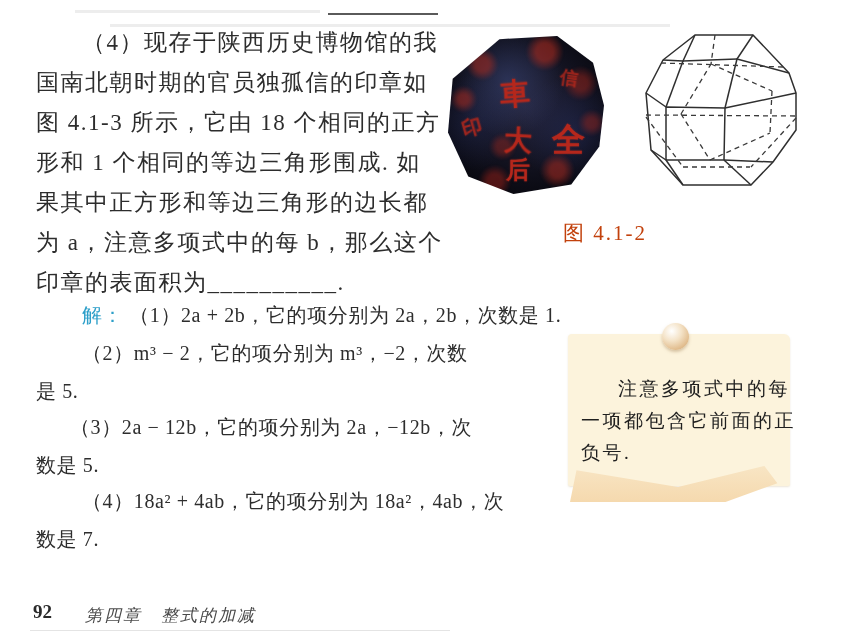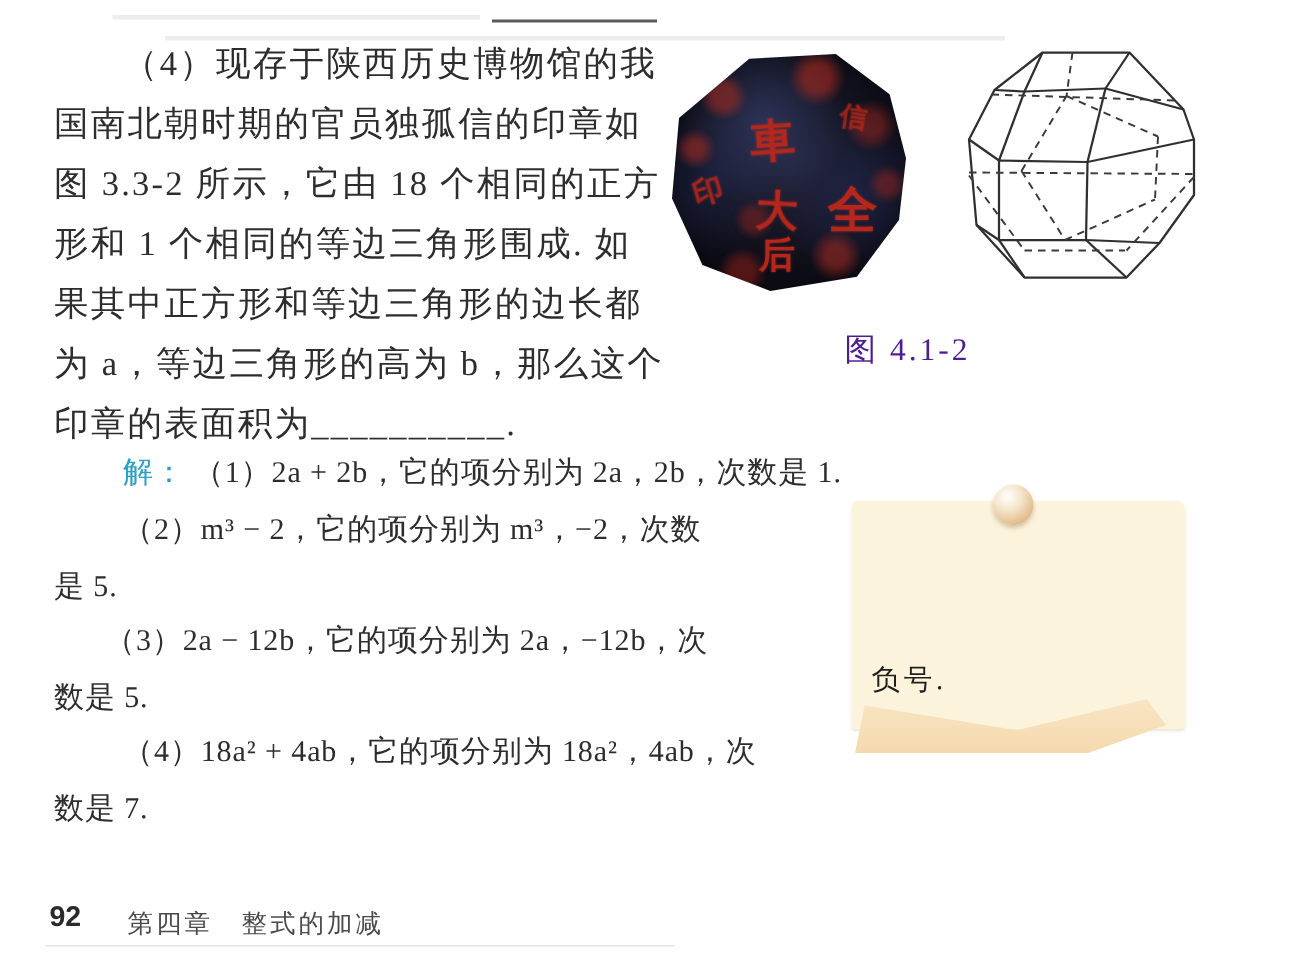--- a/index.html
+++ b/index.html
@@ -49,21 +49,21 @@
     filter:blur(1px);
   }
   .seal-char{
     position:absolute;color:var(--seal-red);
     font-family:"Liberation Serif",serif;font-weight:bold;
     filter:blur(.5px);text-shadow:0 0 2px rgba(190,50,30,.6);
   }
   
   .poly{position:absolute;left:633px;top:30px;}
   .caption{
-    position:absolute;left:563px;top:219px;font-size:21px;letter-spacing:2px;color:#4c1d95;
+    position:absolute;left:563px;top:219px;font-size:21px;letter-spacing:2px;color:#c2410c;
     white-space:nowrap;
   }
   
   .note{
     position:absolute;left:568px;top:334px;width:222px;height:152px;
     background:var(--note-bg);
     border-radius:4px 6px 2px 2px;
     box-shadow:0 1px 2px rgba(200,180,140,.35);
   }
   .note-curl{
@@ -75,42 +75,43 @@
     position:absolute;left:94px;top:-11px;width:27px;height:27px;border-radius:50%;
     background:radial-gradient(circle at 36% 30%, #ffffff, #f4e3c8 38%, #e3c093 70%, #caa06d 100%);
     box-shadow:0 2px 3px rgba(180,150,110,.5);
   }
   .note-line{
     position:absolute;white-space:nowrap;font-size:19px;letter-spacing:2.5px;color:#1f1f1f;
     font-family:"Liberation Serif","DejaVu Serif",serif;
   }
   
   .pageno{
-    position:absolute;left:33px;top:601px;font-family:Liberation Sans, sans-serif;
+    position:absolute;left:33px;top:601px;font-family:Liberation Serif, serif;
     font-size:19px;font-weight:bold;color:#2a2a2a;letter-spacing:0;
   }
   .chapter{
     position:absolute;left:85px;top:604px;font-size:17px;color:#4a4a4a;letter-spacing:2px;
     white-space:nowrap;
+    font-style:italic;
   }
 </style>
 </head>
 <body>
 
 <div class="artifact faint" style="left:75px;top:10px;width:245px;"></div>
 <div class="artifact" style="left:328px;top:13px;width:110px;"></div>
 <div class="artifact faint" style="left:110px;top:24px;width:560px;"></div>
 <div class="artifact bottom" style="left:30px;top:630px;width:420px;"></div>
 
 <div class="tline" style="left:82px;top:30px">（4）现存于陕西历史博物馆的我</div>
 <div class="tline" style="left:36px;top:70px">国南北朝时期的官员独孤信的印章如</div>
-<div class="tline" style="left:36px;top:110px">图 3.3-2 所示，它由 18 个相同的正方</div>
+<div class="tline" style="left:36px;top:110px">图 4.1-3 所示，它由 18 个相同的正方</div>
 <div class="tline" style="left:36px;top:150px">形和 1 个相同的等边三角形围成. 如</div>
 <div class="tline" style="left:36px;top:190px">果其中正方形和等边三角形的边长都</div>
-<div class="tline" style="left:36px;top:230px">为 a，等边三角形的高为 b，那么这个</div>
+<div class="tline" style="left:36px;top:230px">为 a，注意多项式中的每 b，那么这个</div>
 <div class="tline" style="left:36px;top:270px">印章的表面积为__________.</div>
 
 <div class="tline solline" style="left:82px;top:302px"><span class="sol-label">解：</span><span>（1）2a + 2b，它的项分别为 2a，2b，次数是 1.</span></div>
 <div class="tline solline" style="left:82px;top:340px">（2）m³ − 2，它的项分别为 m³，−2，次数</div>
 <div class="tline solline" style="left:36px;top:378px">是 5.</div>
 <div class="tline solline" style="left:70px;top:414px">（3）2a − 12b，它的项分别为 2a，−12b，次</div>
 <div class="tline solline" style="left:36px;top:452px">数是 5.</div>
 <div class="tline solline" style="left:82px;top:488px">（4）18a² + 4ab，它的项分别为 18a²，4ab，次</div>
 <div class="tline solline" style="left:36px;top:526px">数是 7.</div>
 
@@ -153,17 +154,19 @@
     <path d="M163,88 L118,137"></path>
     <path d="M50,137 L117,137"></path>
   </g>
 </svg>
 
 <div class="caption">图 4.1-2</div>
 
 <div class="note">
   <div class="note-curl"></div>
   <div class="pearl"></div>
+  <div class="note-line" style="left:50px;top:42px">注意多项式中的每</div>
+  <div class="note-line" style="left:13px;top:74px">一项都包含它前面的正</div>
   <div class="note-line" style="left:13px;top:106px">负号.</div>
 </div>
 
 <div class="pageno">92</div>
 <div class="chapter">第四章　整式的加减</div>
 
 </body></html>

